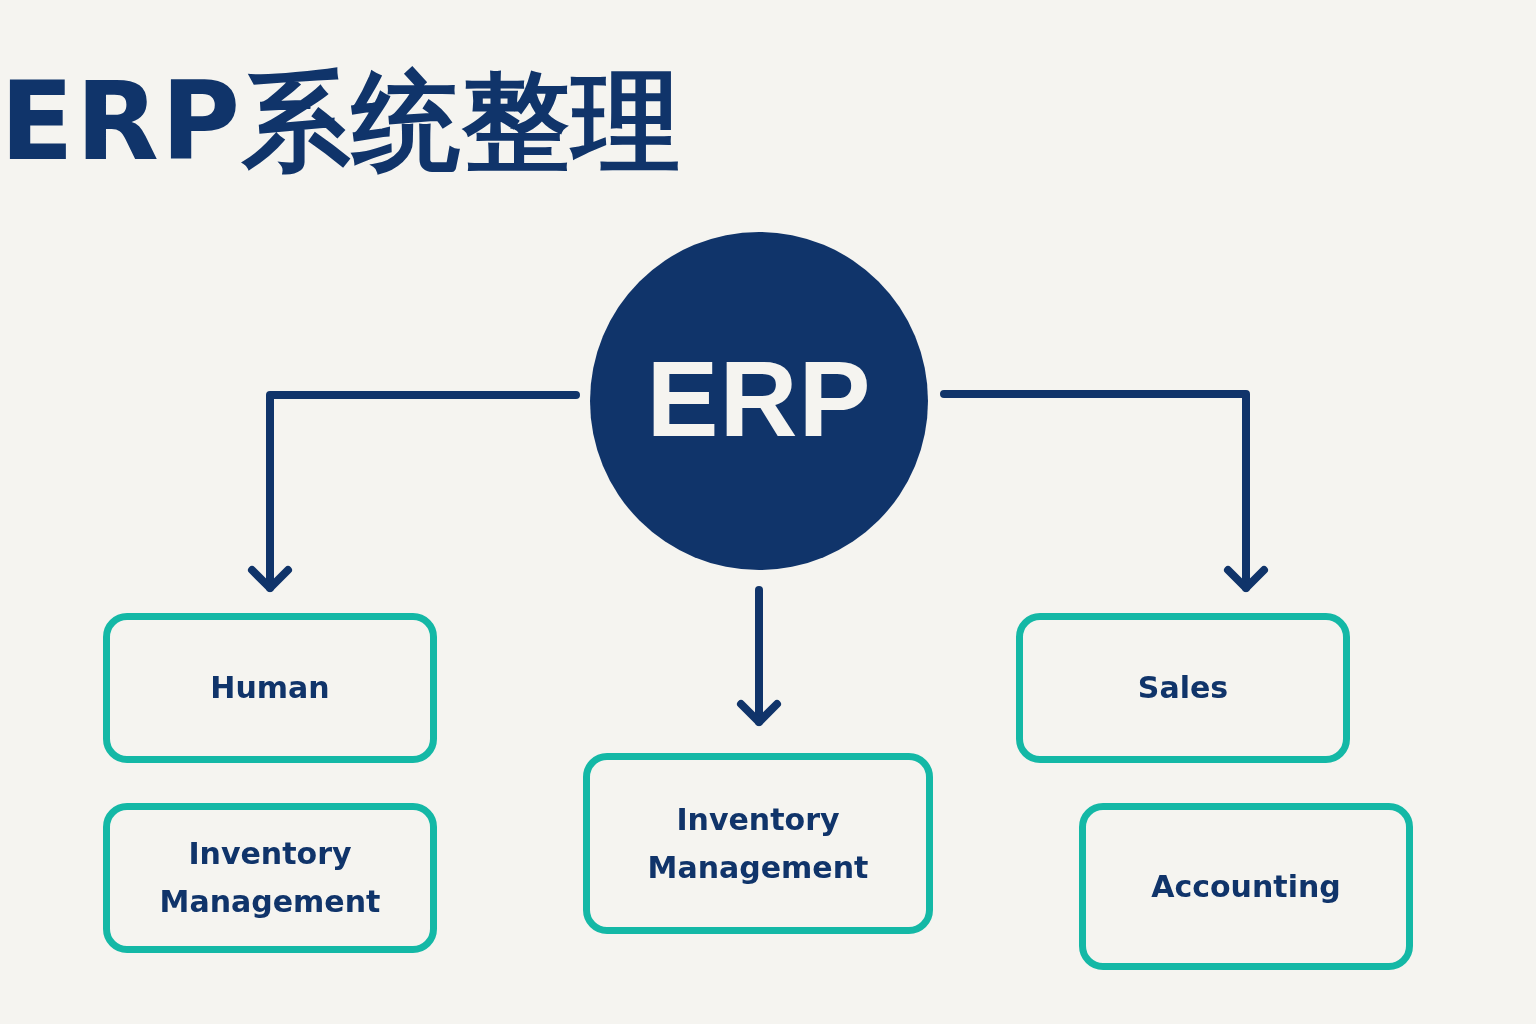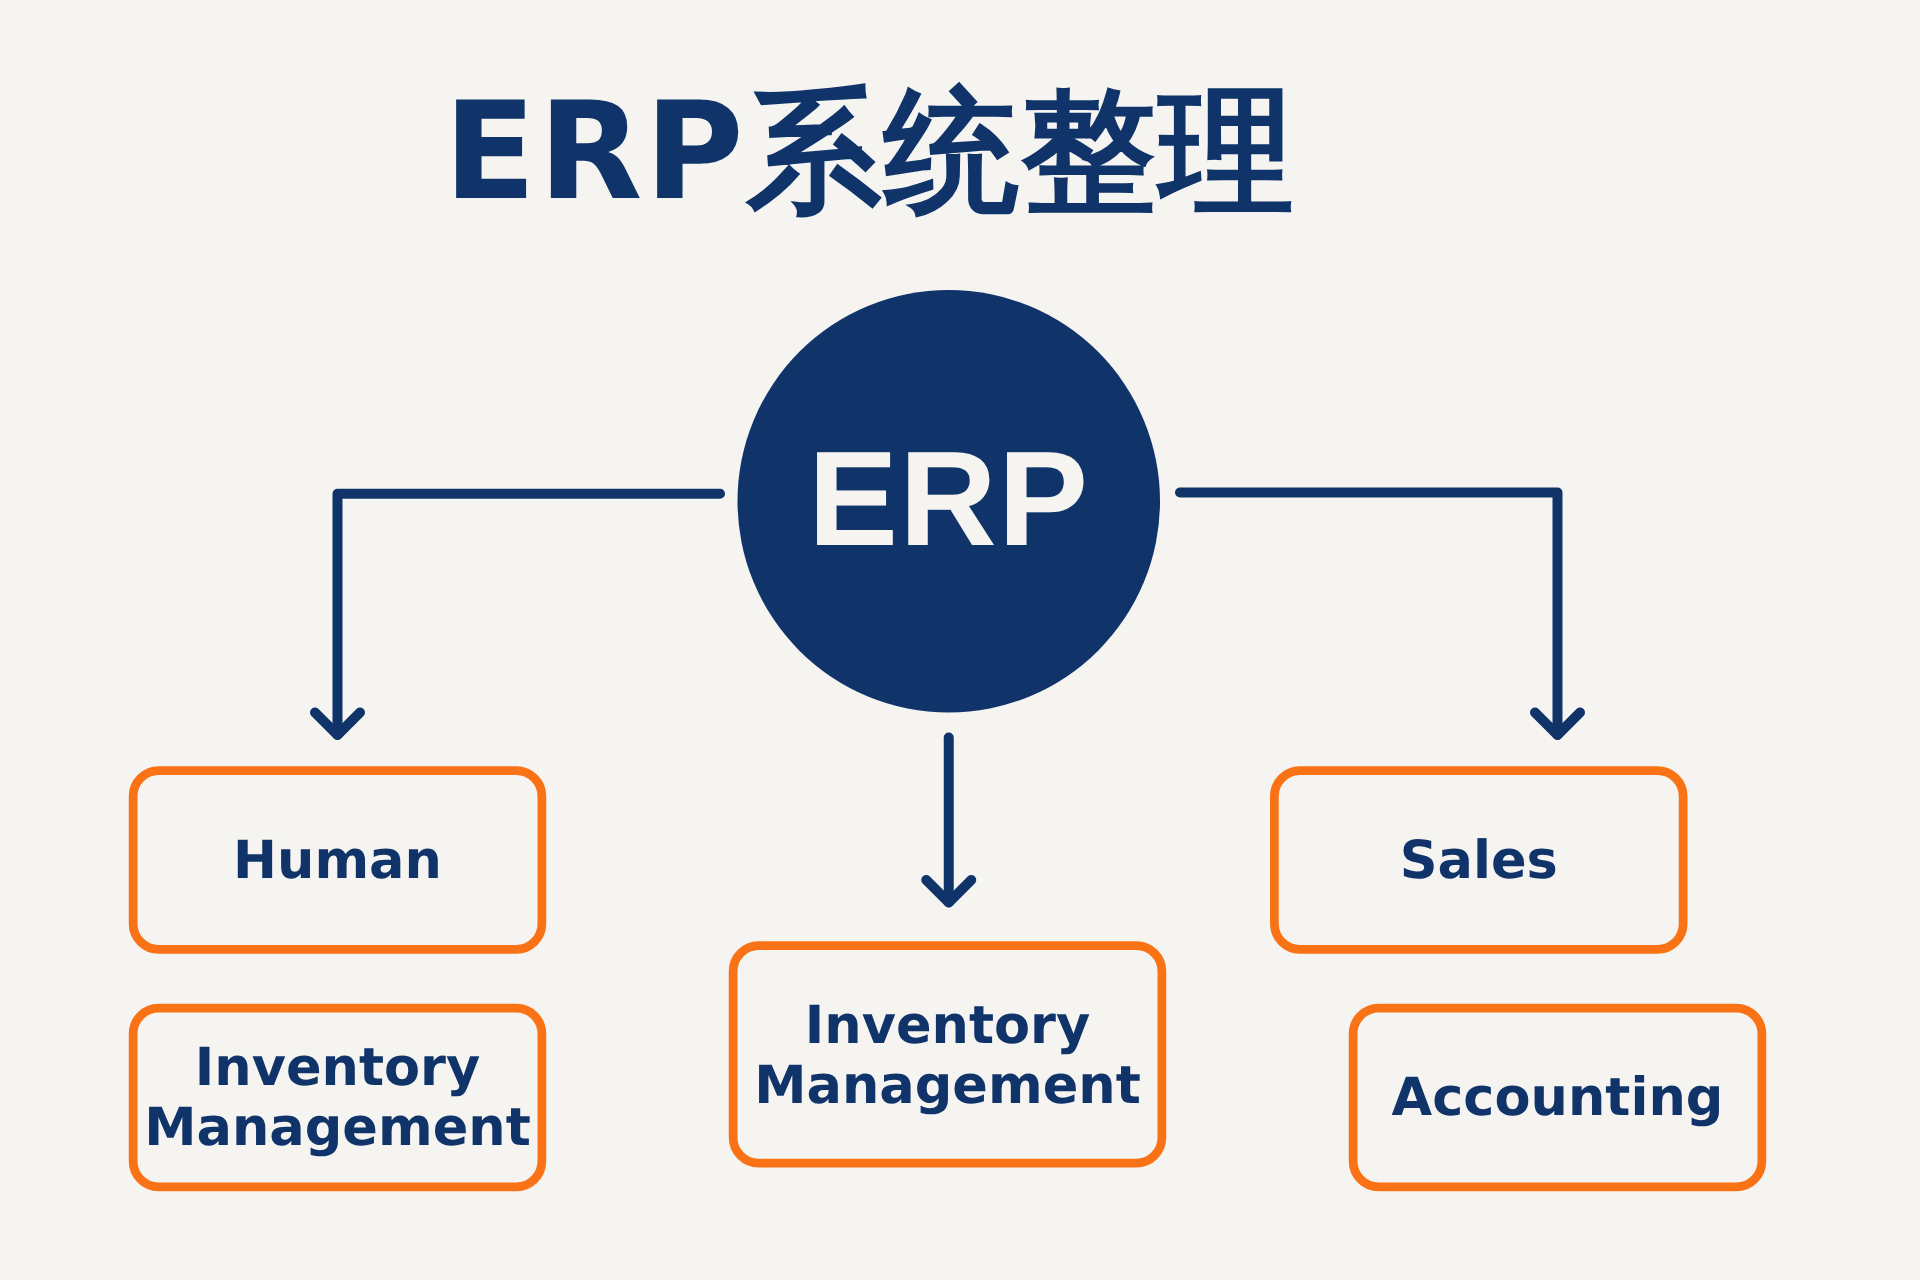--- a/index.html
+++ b/index.html
@@ -5,44 +5,43 @@
   html, body { margin: 0; padding: 0; }
   body {
     width: 1536px; height: 1024px; overflow: hidden;
     background: #f5f4f0;
     position: relative;
     font-family: "DejaVu Sans", "Liberation Sans", sans-serif;
     color: #10346a;
   }
   .title {
     position: absolute; left: 0; width: 1392px; top: 62px;
-    text-align: center;
     font-size: 108px; font-weight: bold; letter-spacing: 2px;
     line-height: 120px;
     color: #10346a;
   }
   svg.connectors { position: absolute; left: 0; top: 0; }
   .hub {
     position: absolute; left: 590px; top: 232px;
     width: 338px; height: 338px; border-radius: 50%;
     background: #10346a;
     display: flex; align-items: center; justify-content: center;
   }
   .hub span {
     color: #f5f4f0; font-size: 108px; font-weight: bold;
     font-family: "Liberation Sans", sans-serif;
     margin-top: -6px; letter-spacing: 1px;
   }
   .node {
     position: absolute; box-sizing: border-box;
-    border: 7px solid #f97316; border-radius: 24px;
+    border: 7px solid #14b8a6; border-radius: 24px;
     background: #f5f4f0;
     display: flex; align-items: center; justify-content: center;
     text-align: center;
-    font-size: 42px; font-weight: bold; line-height: 48px;
+    font-size: 30px; font-weight: bold; line-height: 48px;
     color: #10346a;
   }
   .node span { display: block; }
 </style>
 </head>
 <body>
 
 <div class="title">ERP系统整理</div>
 
 <svg class="connectors" width="1536" height="1024">
@@ -77,15 +76,15 @@
   <div>
     <span>Inventory</span>
     <span>Management</span>
   </div>
 </div>
 
 <div class="node" style="left:1016px; top:613px; width:334px; height:150px;">
   <span>Sales</span>
 </div>
 
-<div class="node" style="left:1079px; top:803px; width:334px; height:150px;">
+<div class="node" style="left:1079px; top:803px; width:334px; height:167px;">
   <span>Accounting</span>
 </div>
 
 </body></html>

